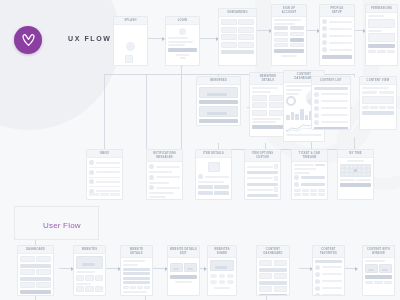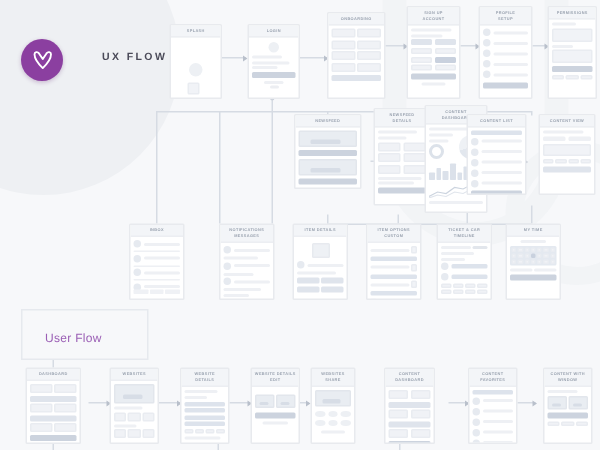--- a/index.html
+++ b/index.html
@@ -185,21 +185,21 @@
   <div class="ln h" style="left:339px; top:107px; width:12px;"></div>
   <div class="arrow" style="left:349px; top:105.5px;"></div>
 
   <div class="ln v" style="left:265px; top:143px; height:6px;"></div>
   <div class="ln v" style="left:311px; top:137px; height:12px;"></div>
   <div class="ln v" style="left:354px; top:137px; height:12px;"></div>
   <div class="ln h" style="left:218px; top:149px; width:136px;"></div>
   <div class="ln v" style="left:218px; top:143px; height:6px;"></div>
 
   <div class="section-box" style="left:14px; top:206px; width:85px; height:34px;"></div>
-  <div class="section-label" style="left:30px; top:221px;">User Flow</div>
+  <div class="section-label" style="left:43px; top:221px;">User Flow</div>
 
   <div class="ln h" style="left:59px; top:268px; width:14px;"></div>
   <div class="arrow" style="left:71px; top:266.5px;"></div>
   <div class="ln h" style="left:106px; top:268px; width:14px;"></div>
   <div class="arrow" style="left:118px; top:266.5px;"></div>
   <div class="ln h" style="left:153px; top:268px; width:14px;"></div>
   <div class="arrow" style="left:165px; top:266.5px;"></div>
   <div class="ln h" style="left:196px; top:268px; width:10px;"></div>
   <div class="arrow" style="left:204px; top:266.5px;"></div>
   <div class="ln h" style="left:299px; top:268px; width:13px;"></div>

